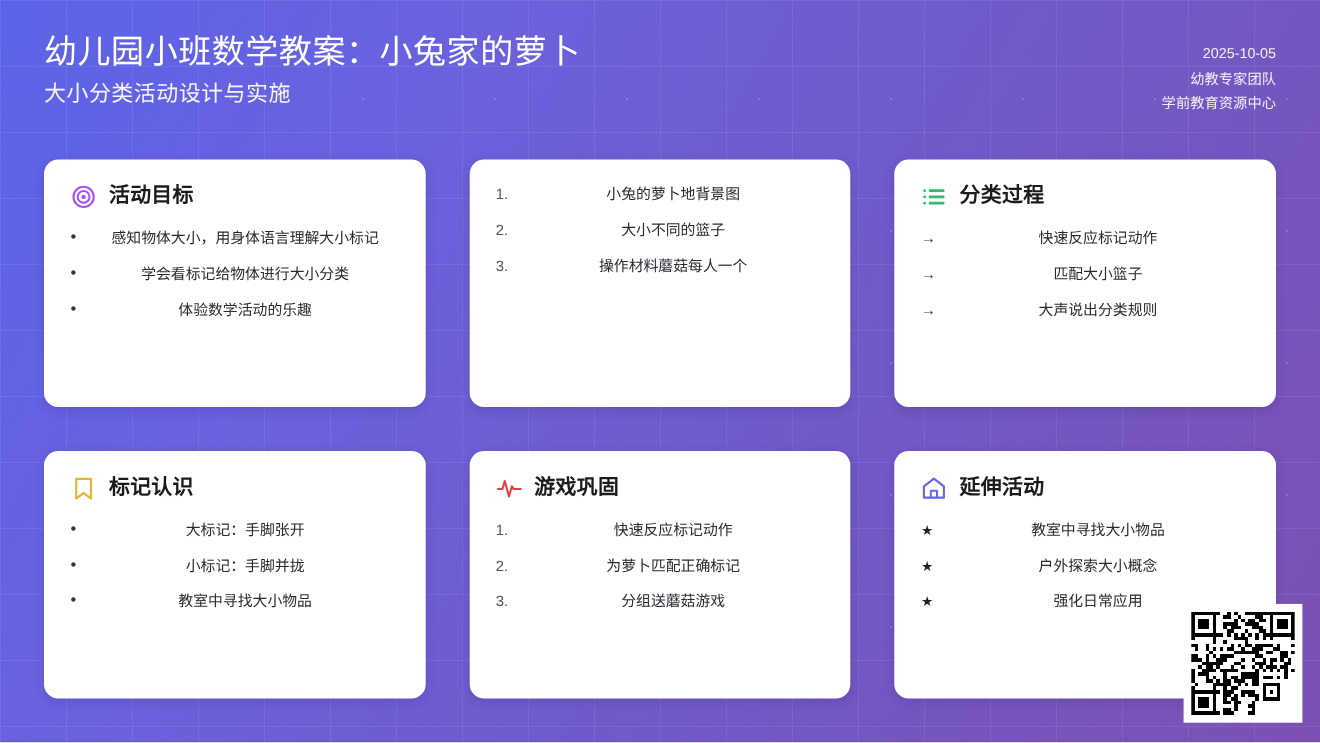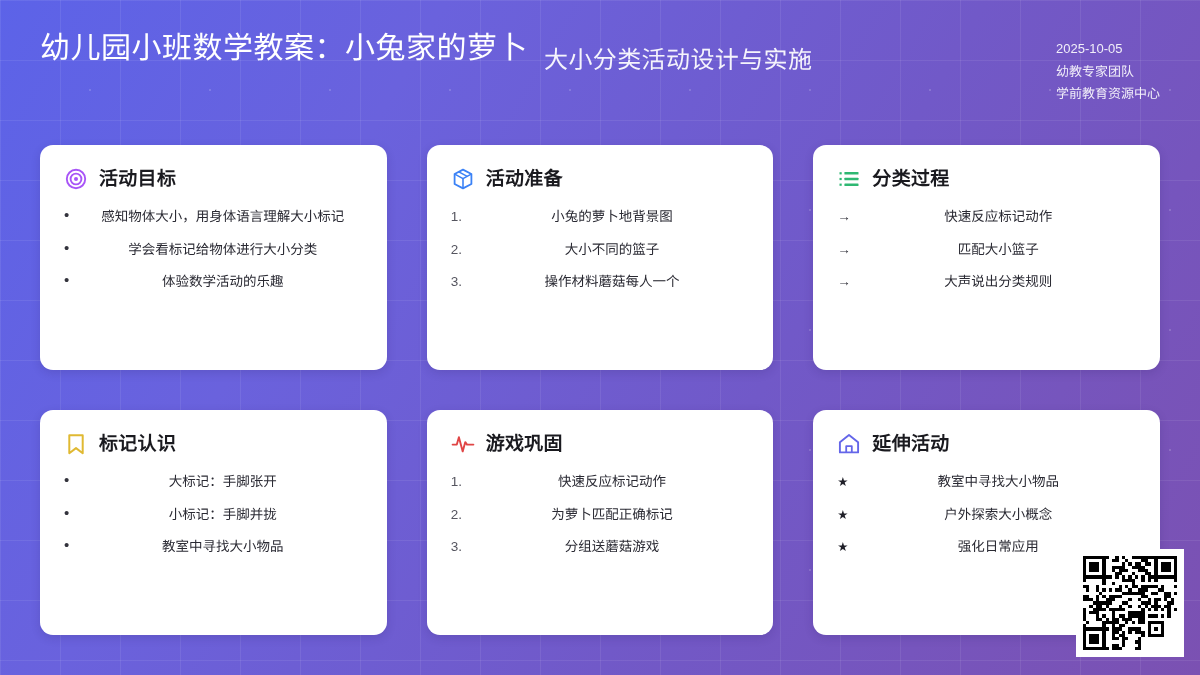--- a/index.html
+++ b/index.html
@@ -49,43 +49,43 @@
     left: 0; top: 0;
     width: 1200px;
     height: 132px;
     display: flex;
     align-items: flex-start;
     justify-content: space-between;
     padding: 28px 40px 0 40px;
     box-sizing: border-box;
     z-index: 3;
   }
-  .title-block { display: flex; }
+  .title-block { display: flex; flex-direction: column; }
   .main-title {
     color: #ffffff;
     font-size: 30px;
     font-weight: 400;
     letter-spacing: 0.5px;
     line-height: 1.3;
     margin: 0 0 6px 0;
     white-space: nowrap;
   }
   .sub-title {
     color: rgba(255,255,255,0.93);
-    font-size: 24px;
+    font-size: 20px;
     font-weight: 400;
     letter-spacing: 0.4px;
     line-height: 1.3;
-    margin: 16px;
+    margin: 0;
     white-space: nowrap;
   }
   .meta-block {
     display: flex;
     flex-direction: column;
-    align-items: flex-start;
+    align-items: flex-end;
     gap: 5px;
     padding-top: 12px;
   }
   .meta-line {
     color: rgba(255,255,255,0.90);
     font-size: 13px;
     line-height: 1.35;
     white-space: nowrap;
   }
 
@@ -225,31 +225,20 @@
           <span class="item-text">学会看标记给物体进行大小分类</span>
         </li>
         <li>
           <span class="bullet-marker dot">•</span>
           <span class="item-text">体验数学活动的乐趣</span>
         </li>
       </ul>
     </div>
 
     <div class="card">
-      <div class="card-head">
-        <span class="card-icon">
-          <svg width="24" height="24" viewBox="0 0 24 24" fill="none">
-            <path d="M12 2.6 20.4 7v10L12 21.4 3.6 17V7L12 2.6Z" stroke="#3b82f6" stroke-width="1.8" stroke-linejoin="round"></path>
-            <path d="M3.8 7.1 12 11.6l8.2-4.5" stroke="#3b82f6" stroke-width="1.6" stroke-linejoin="round"></path>
-            <path d="M12 11.6V21.2" stroke="#3b82f6" stroke-width="1.6"></path>
-            <path d="M7.8 4.8 16.2 9.3" stroke="#3b82f6" stroke-width="1.5"></path>
-          </svg>
-        </span>
-        <span class="card-title">活动准备</span>
-      </div>
       <ul class="card-list">
         <li>
           <span class="bullet-marker num">1.</span>
           <span class="item-text">小兔的萝卜地背景图</span>
         </li>
         <li>
           <span class="bullet-marker num">2.</span>
           <span class="item-text">大小不同的篮子</span>
         </li>
         <li>

